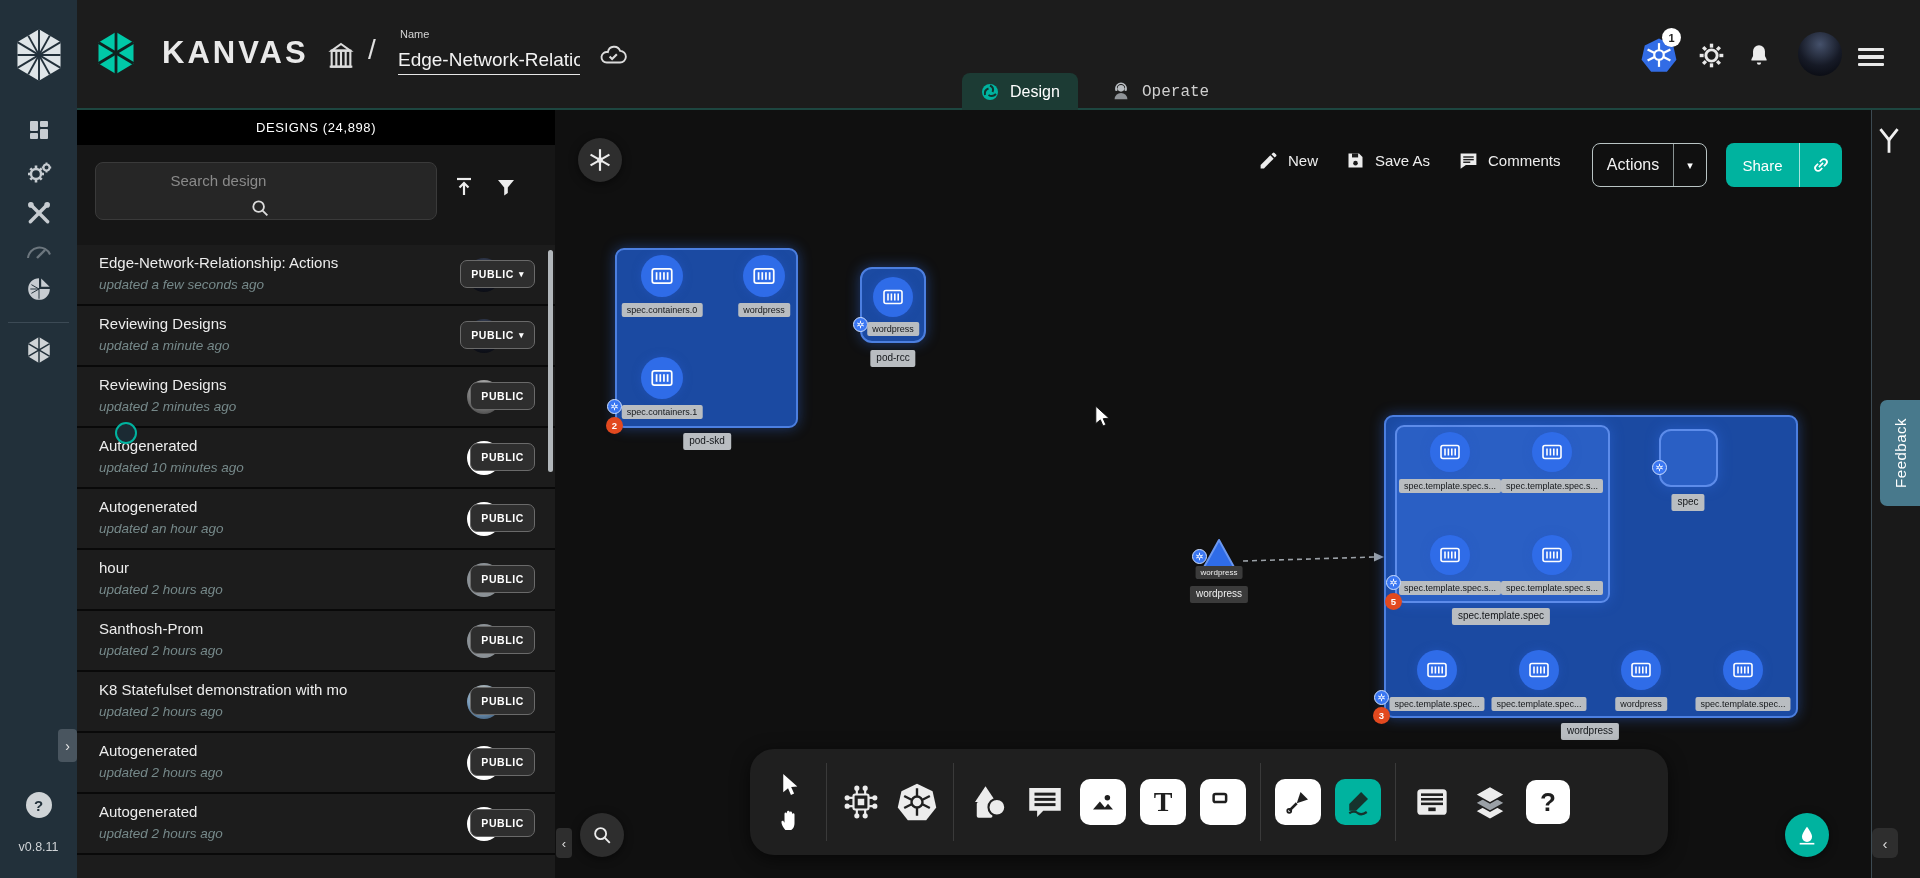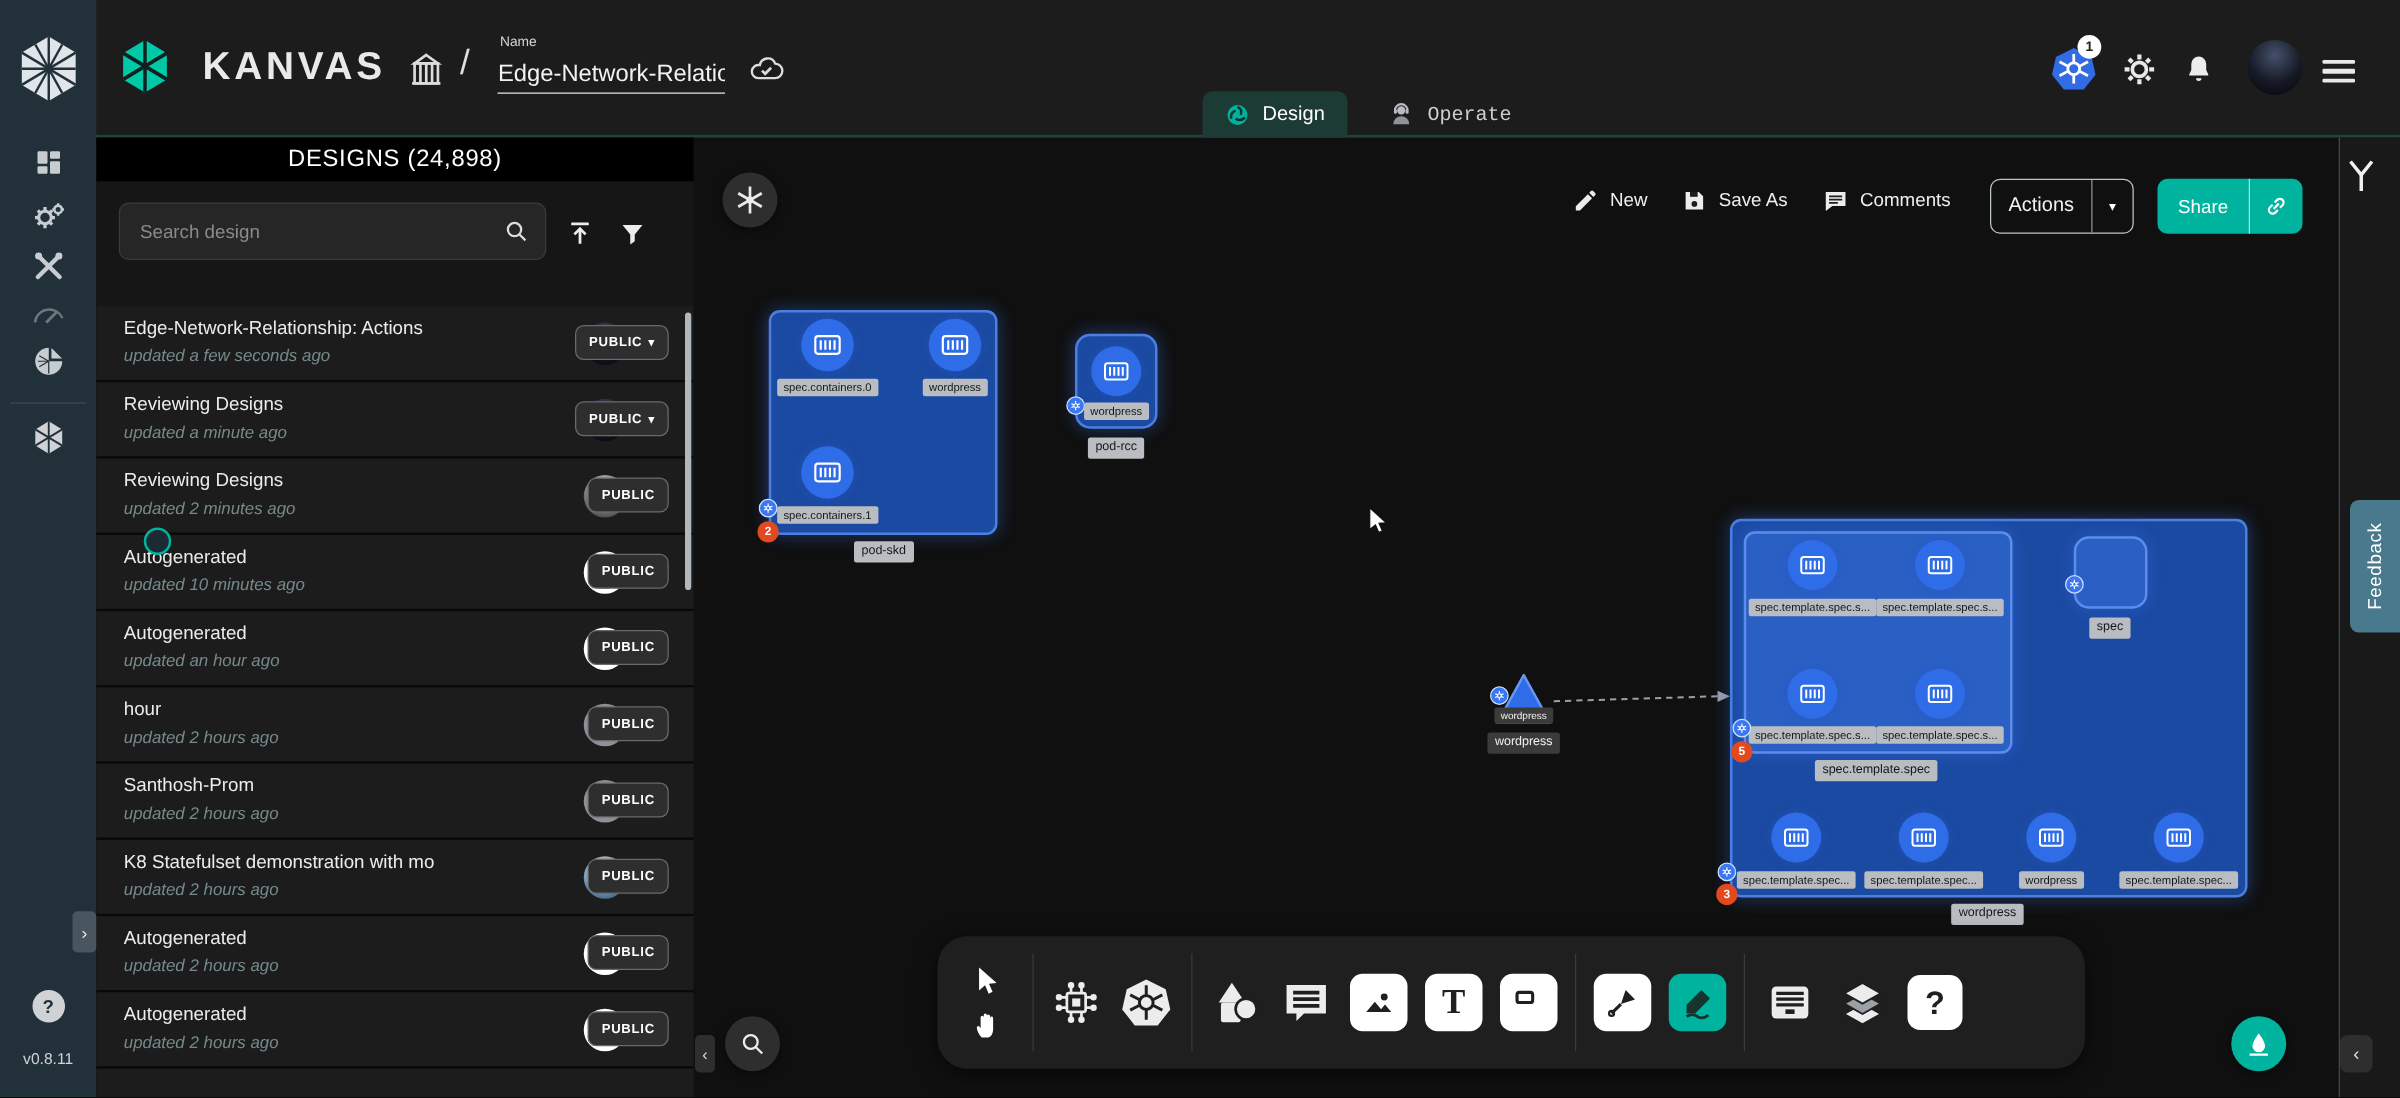--- a/index.html
+++ b/index.html
@@ -34,23 +34,23 @@
   .rail{position:absolute;left:0;top:110px;width:77px;height:768px;background:#22303a;}
   .rail-icon{position:absolute;left:0;width:77px;display:flex;justify-content:center;color:#c7ccd1;}
   .rail-divider{position:absolute;left:8px;width:61px;height:1px;background:#3c4a55;}
   .rail-version{position:absolute;left:0;width:77px;text-align:center;color:#cfd3d6;font-size:12.5px;}
   .help-circle{width:26px;height:26px;border-radius:50%;background:#cfd3d6;color:#22303a;
                font-weight:bold;font-size:15px;display:flex;align-items:center;justify-content:center;}
 
   
   .panel{position:absolute;left:77px;top:110px;width:478px;height:768px;background:#161616;overflow:hidden;}
   .panel-title{position:absolute;left:0;top:0;width:478px;height:35px;background:#000;color:#fff;
-               font-size:19px;letter-spacing:.6px;display:flex;align-items:center;justify-content:center;}
-  .search-box{position:absolute;left:18px;top:52px;width:342px;height:46px;background:#262626;
-              border:1px solid #3a3a3a;border-radius:8px;box-sizing:border-box;display:flex;align-items:center;}
+               font-size:13px;letter-spacing:.6px;display:flex;align-items:center;justify-content:center;}
+  .search-box{position:absolute;left:18px;top:52px;width:342px;height:58px;background:#262626;
+              border:1px solid #3a3a3a;border-radius:8px;box-sizing:border-box;display:flex;align-items:center;flex-direction:column;}
   .search-box input{flex:1;background:transparent;border:none;outline:none;color:#cfcfcf;
                     font-size:15px;padding:0 8px 0 16px;font-family:"Liberation Sans",sans-serif;}
   .search-box input::placeholder{color:#8a8a8a;}
   .panel-tool{position:absolute;top:62px;width:30px;height:30px;display:flex;align-items:center;
               justify-content:center;cursor:pointer;}
   .row{position:absolute;left:0;width:478px;height:59px;background:#1c1c1c;border-bottom:2px solid #090909;}
   .row-title{position:absolute;left:22px;top:9px;width:280px;font-size:15px;color:#ececec;
              white-space:nowrap;overflow:hidden;}
   .row-sub{position:absolute;left:22px;top:32px;font-size:13.5px;font-style:italic;color:#76898a;}
   .row-avatar{position:absolute;left:390px;top:13px;width:34px;height:34px;border-radius:50%;overflow:hidden;}

